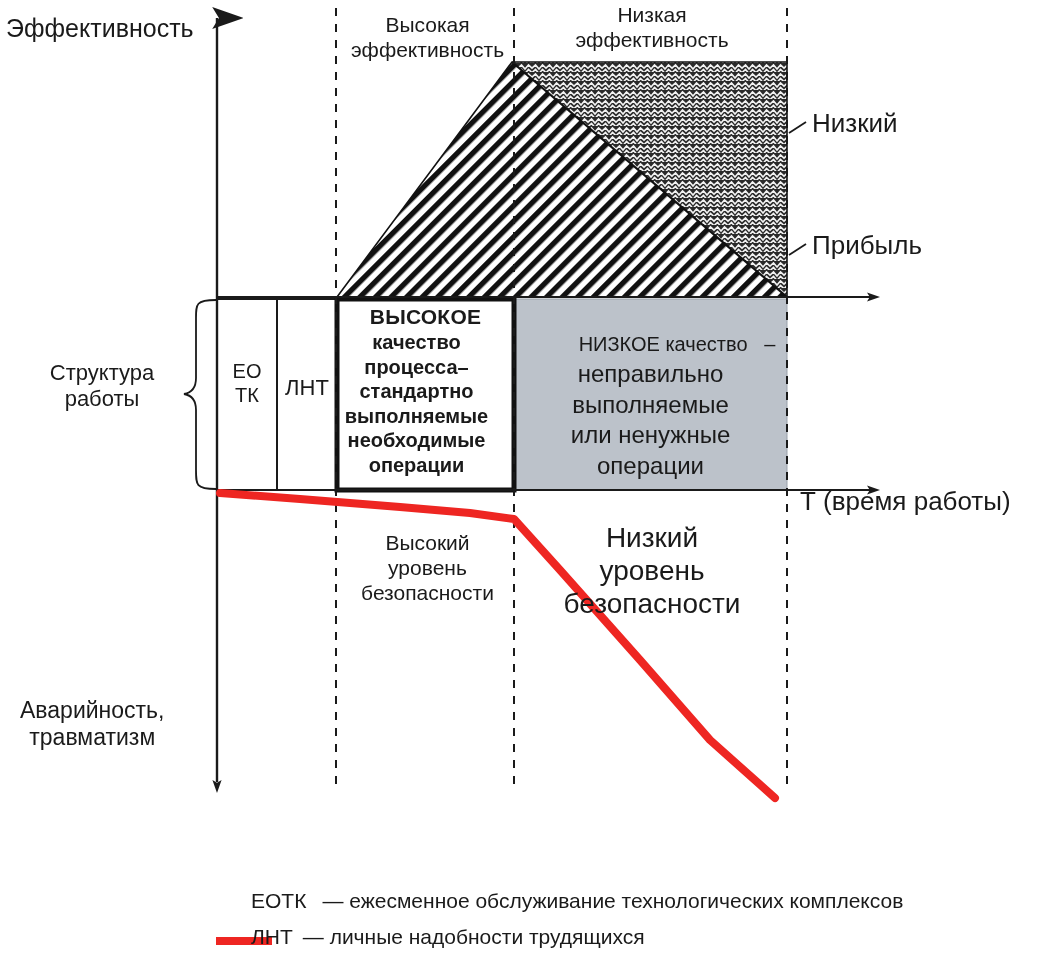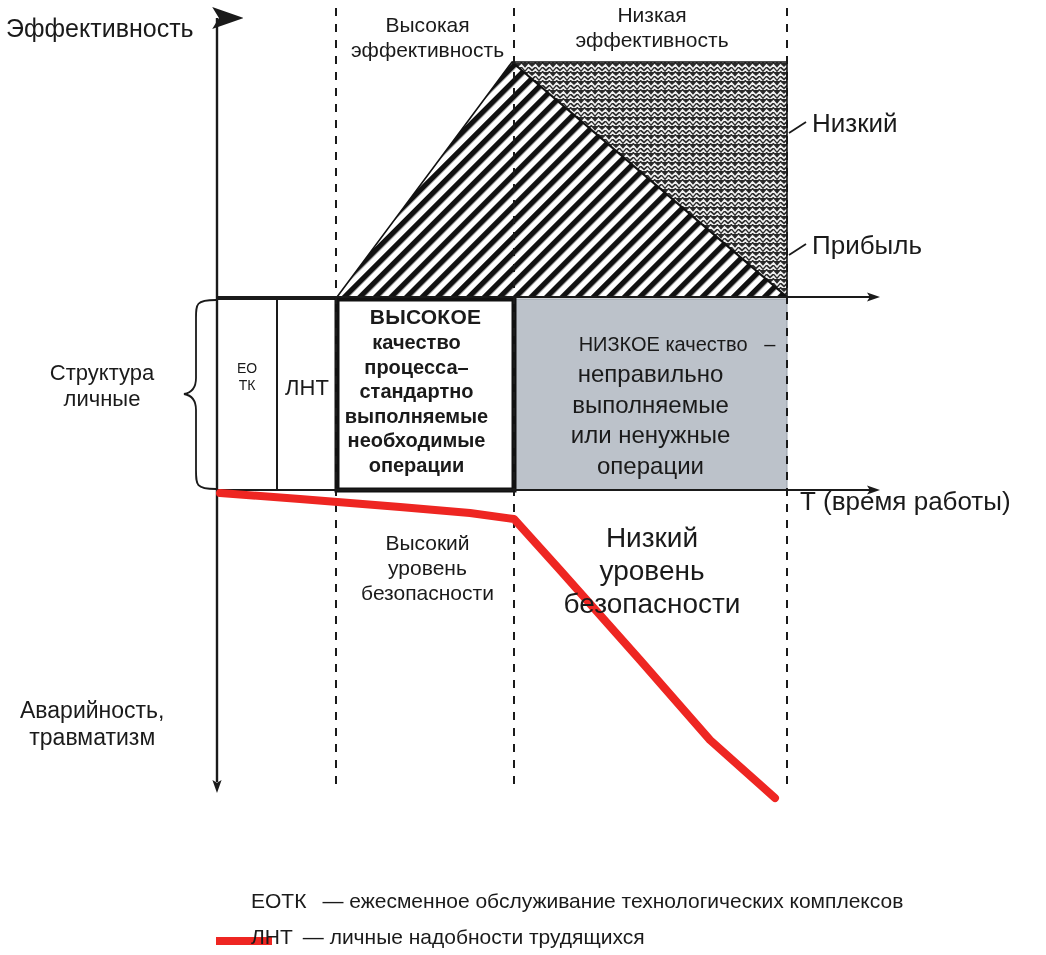--- a/index.html
+++ b/index.html
@@ -90,23 +90,23 @@
 
   <div class="lbl ctr" style="left: 518px; top: 521px; width: 268px; font-size: 28px; white-space: pre-line;">Низкий
 уровень
 безопасности</div>
 
   <div class="lbl" style="left:812px;top:108px;font-size:26px;">Низкий</div>
 
   <div class="lbl" style="left:812px;top:230px;font-size:26px;">Прибыль</div>
 
   <div class="lbl ctr" style="left: 18px; top: 360px; width: 168px; font-size: 22px; white-space: pre-line;">Структура
-личные</div>
+работы</div>
 
-  <div class="lbl ctr" style="left: 217px; top: 360px; width: 60px; font-size: 14px; white-space: pre-line;">ЕО
+  <div class="lbl ctr" style="left: 217px; top: 360px; width: 60px; font-size: 20px; white-space: pre-line;">ЕО
 ТК</div>
 
   <div class="lbl ctr" style="left:277px;top:375px;width:60px;font-size:22px;">ЛНТ</div>
 
   <div class="lbl ctr" style="left:341px;top:305px;width:169px;font-size:21px;font-weight:bold;letter-spacing:.2px;">ВЫСОКОЕ</div>
   <div class="lbl ctr" style="left: 341px; top: 330px; width: 151px; font-size: 20px; font-weight: bold; line-height: 1.23; white-space: pre-line;">качество
 процесса–
 стандартно
 выполняемые
 необходимые

